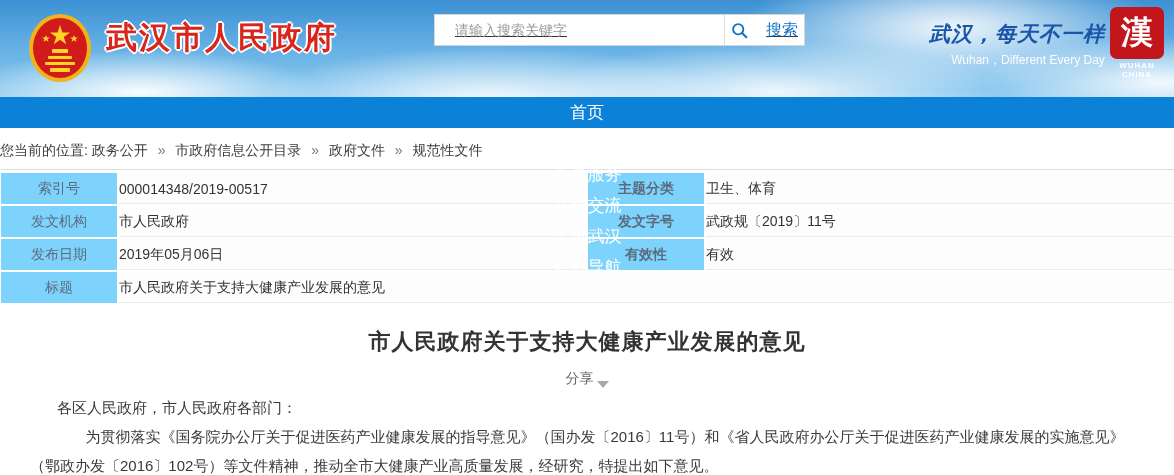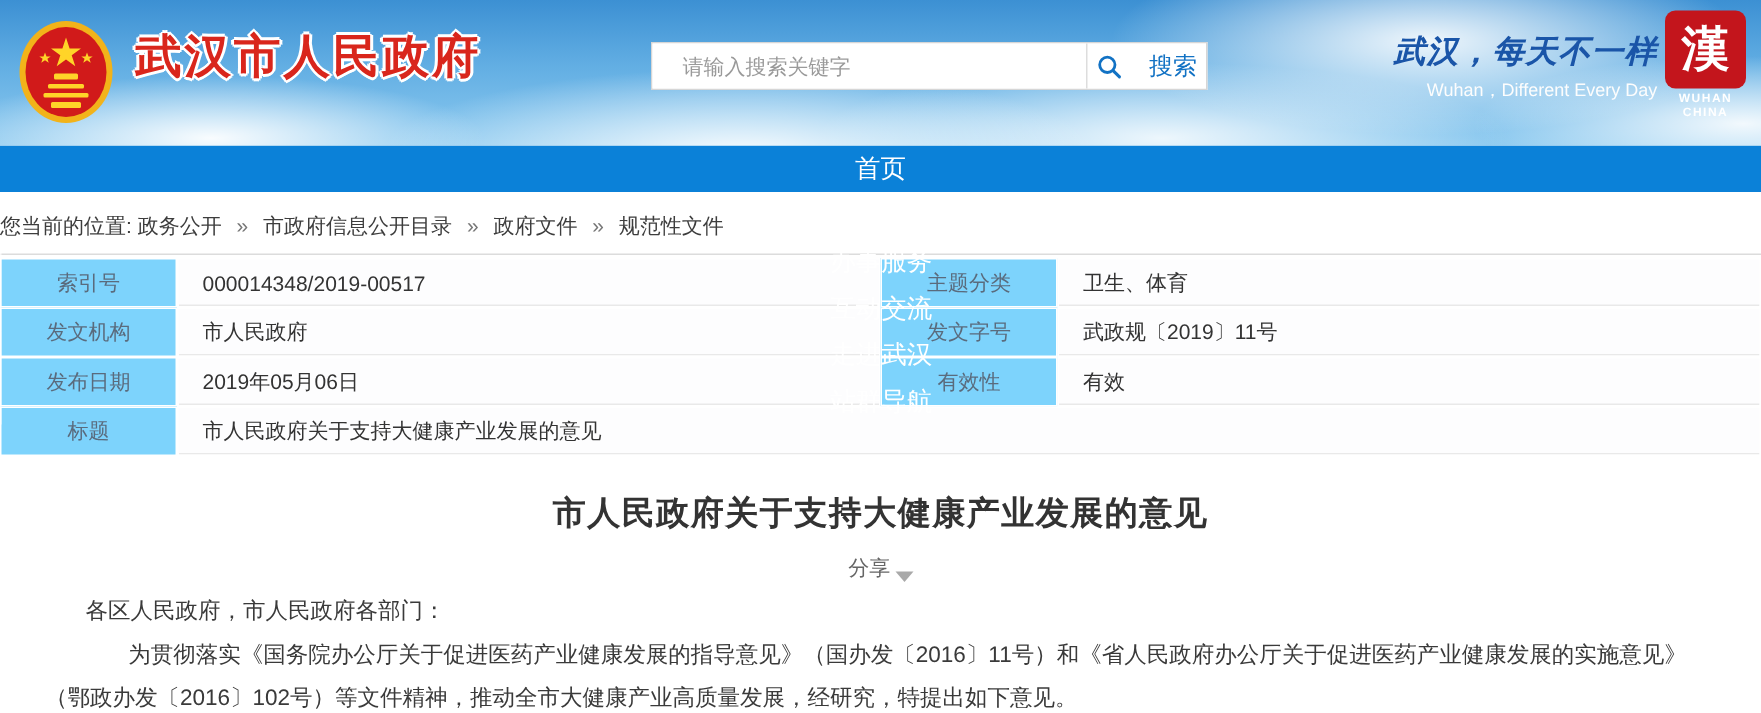--- a/index.html
+++ b/index.html
@@ -22,40 +22,40 @@
     background-image:
       radial-gradient(ellipse 260px 60px at 12% 95%, rgba(255,255,255,0.95), rgba(255,255,255,0) 70%),
       radial-gradient(ellipse 340px 80px at 42% 105%, rgba(255,255,255,0.92), rgba(255,255,255,0) 70%),
       radial-gradient(ellipse 300px 90px at 81% 28%, rgba(255,255,255,0.9), rgba(255,255,255,0) 70%),
       radial-gradient(ellipse 320px 70px at 66% 95%, rgba(255,255,255,0.85), rgba(255,255,255,0) 72%),
       radial-gradient(ellipse 240px 60px at 99% 85%, rgba(255,255,255,0.9), rgba(255,255,255,0) 75%),
       linear-gradient(180deg, #3c90d3 0%, #62aee3 45%, #8ccaf0 100%);
     overflow: hidden;
   }
   .logo-area {
-    position: absolute; left: 12px; top: 13px;
+    position: absolute; left: 28px; top: 13px;
     display: flex; align-items: flex-start; cursor: pointer;
   }
   .emblem { width: 64px; height: 70px; flex: 0 0 auto; }
   .site-text { margin-left: 14px; padding-top: 4px; }
   .site-name {
     font-size: 31px; font-weight: bold; color: #d9261c; letter-spacing: 2px;
     text-shadow: -2px 0 0 #fff, 2px 0 0 #fff, 0 -2px 0 #fff, 0 2px 0 #fff,
                  -1px -1px 0 #fff, 1px 1px 0 #fff, -1px 1px 0 #fff, 1px -1px 0 #fff;
   }
   .site-url {
     margin-top: 3px; margin-left: 10px;
     font-size: 13px; font-weight: bold; color: #d9261c; letter-spacing: 3px;
     text-shadow: -1px 0 0 #fff, 1px 0 0 #fff, 0 -1px 0 #fff, 0 1px 0 #fff;
   }
   .search-box {
-    position: absolute; left: 434px; top: 28px;
+    position: absolute; left: 434px; top: 14px;
     width: 371px; height: 32px;
     background: #fff; border: 1px solid #d6d6d6;
-    display: flex; align-items: stretch;
+    display: flex; align-items: stretch; text-decoration: underline;
   }
   .search-input {
     flex: 1 1 auto; border: 0; outline: none;
     padding: 0 10px 0 20px; font-size: 14px; color: #333;
     font-family: "Liberation Sans", "DejaVu Sans", sans-serif;
   }
   .search-input::placeholder { color: #9a9a9a; }
   .search-btn {
     flex: 0 0 80px; border: 0; border-left: 1px solid #ddd; background: #fff;
     color: #1272c4; font-size: 16px; cursor: pointer;
@@ -102,23 +102,23 @@
   
   table.info { width: 100%; border-collapse: separate; border-spacing: 0; table-layout: fixed; margin-top: 2px; }
   table.info td {
     height: 33px; font-size: 14px;
     border: 1px solid #fff;
   }
   td.lbl {
     background: #7dd3fc; color: #5a6b7d; text-align: center;
     border-width: 2px 2px 2px 0;
   }
-  td.lbl-r { border-left-width: 2px; }
+  td.lbl-r { border-left-width: 2px; font-weight: bold; }
   td.val {
-    background: #fdfdfe; color: #333; padding-left: 16px;
+    background: #fdfdfe; color: #333; padding-left: 0;
     box-shadow: inset 0 -1px 0 #e9e9e9;
   }
 
   
   .doc-title {
     margin-top: 23px; text-align: center;
     font-size: 22px; font-weight: bold; color: #333; letter-spacing: 1px;
   }
   .share-row {
     margin-top: 13px; text-align: center; font-size: 14px; color: #666;

